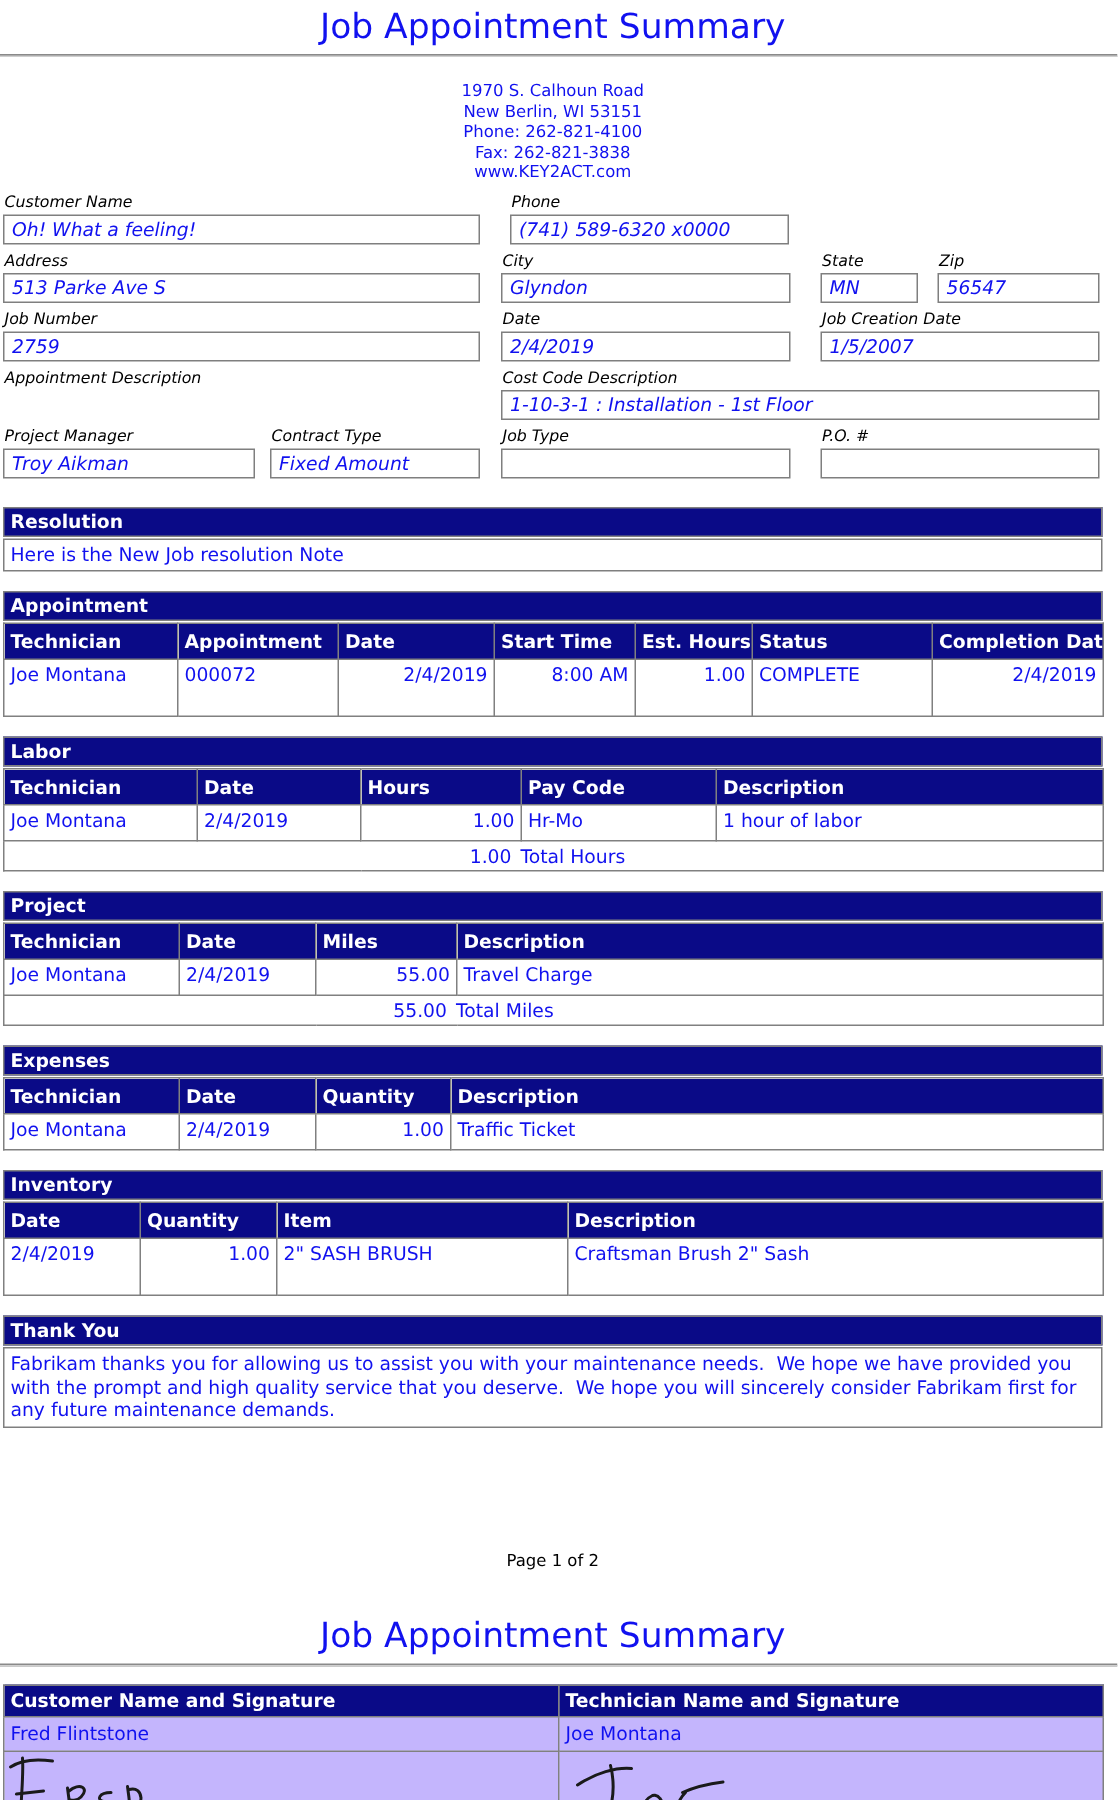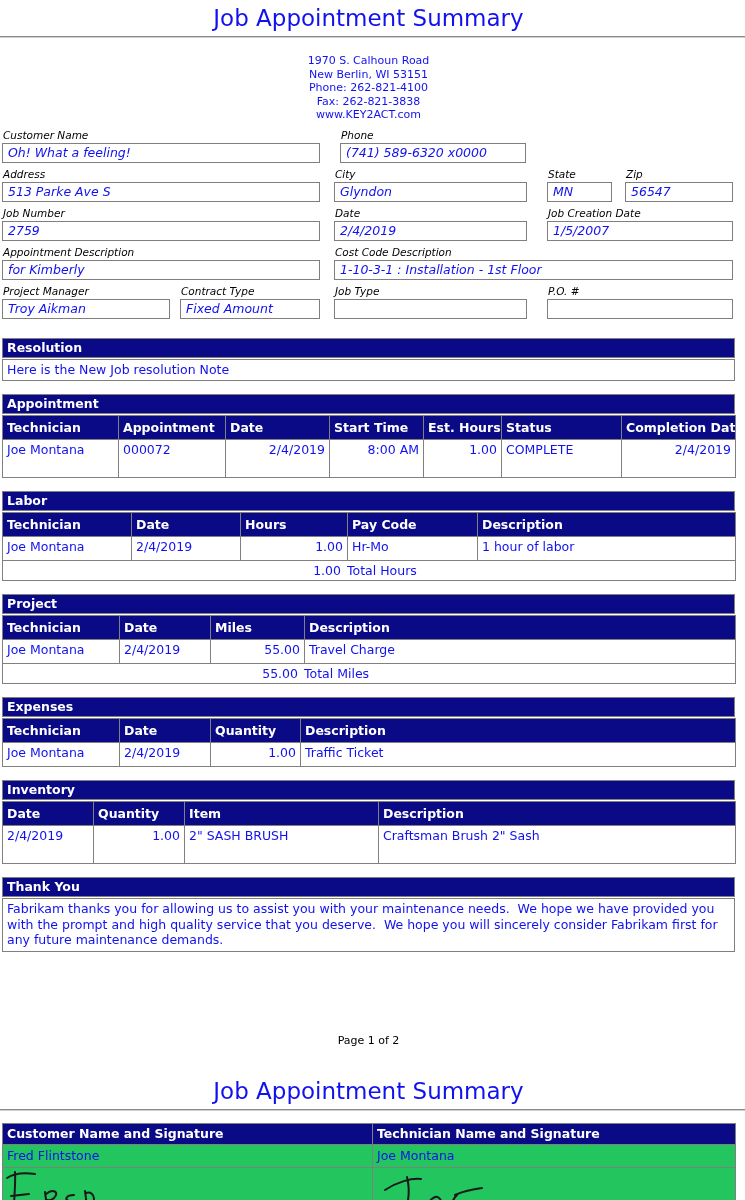--- a/index.html
+++ b/index.html
@@ -68,21 +68,21 @@
   
   .pagefoot { text-align:center; font-size:11px; color:#000; margin-top:82px; }
   .report-title2 { margin-top:26px; }
 
   
   table.sig { width:733px; border-collapse:collapse; table-layout:fixed; margin-top:12px; }
   .sig th {
     background:#0a0a87; color:#fff; font-weight:bold; text-align:left;
     font-size:12.5px; padding:2px 4px 3px 4px; border:1px solid #808080; height:19px;
   }
-  .sig td { border:1px solid #808080; background:#22c55e; }
+  .sig td { border:1px solid #808080; background:#c4b5fd; }
   .sig td.name { color:#1111ef; font-size:12.5px; padding:3px 4px; height:23px; vertical-align:middle; }
   .sig td.pad { height:58px; vertical-align:top; padding:0; }
   .sigsvg { display:block; }
   .ink { fill:none; stroke:#1a1a1a; stroke-width:2; stroke-linecap:round; stroke-linejoin:round; }
 </style>
 </head>
 <body>
 
 <div class="page">
 
@@ -140,21 +140,20 @@
       </div>
       <div class="fgroup w186 g20">
         <span class="flabel">Job Creation Date</span>
         <div class="fbox">1/5/2007</div>
       </div>
     </div>
 
     <div class="frow">
       <div class="fgroup w318">
         <span class="flabel">Appointment Description</span>
-        <div class="fbox">for Kimberly</div>
       </div>
       <div class="fgroup w399 g14">
         <span class="flabel">Cost Code Description</span>
         <div class="fbox">1-10-3-1 : Installation - 1st Floor</div>
       </div>
     </div>
 
     <div class="frow">
       <div class="fgroup w168">
         <span class="flabel">Project Manager</span>

